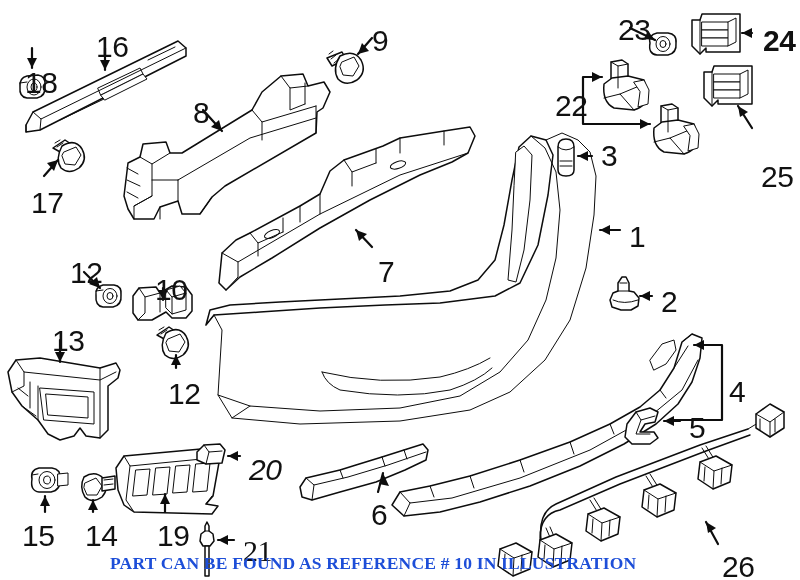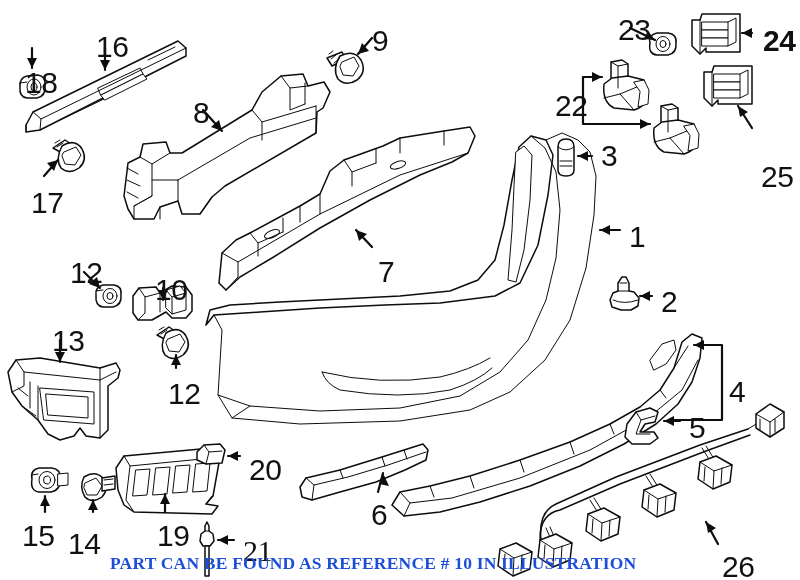--- a/index.html
+++ b/index.html
@@ -466,27 +466,27 @@
   <div class="callout" style="left:729px; top:377px;">4</div>
   <div class="callout" style="left:689px; top:413px;">5</div>
   <div class="callout" style="left:371px; top:500px;">6</div>
   <div class="callout" style="left:378px; top:257px;">7</div>
   <div class="callout" style="left:193px; top:98px;">8</div>
   <div class="callout" style="left:372px; top:26px;">9</div>
   <div class="callout" style="left:155px; top:275px;">10</div>
   <div class="callout" style="left:168px; top:379px;">12</div>
   <div class="callout" style="left:70px;  top:258px;">12</div>
   <div class="callout" style="left:52px;  top:326px;">13</div>
-  <div class="callout" style="left:68px;  top:521px;margin-top:8px;">14</div>
+  <div class="callout" style="left:85px;  top:521px;">14</div>
   <div class="callout" style="left:22px;  top:521px;">15</div>
   <div class="callout" style="left:96px;  top:32px;">16</div>
   <div class="callout" style="left:31px;  top:188px;">17</div>
   <div class="callout" style="left:25px;  top:32px;margin-top:36px;">18</div>
   <div class="callout" style="left:157px; top:521px;">19</div>
-  <div class="callout" style="left:249px; top:455px;">20</div>
+  <div class="callout" style="left:249px; top:455px;font-style:italic;">20</div>
   <div class="callout" style="left:243px; top:536px;font-family:Liberation Serif, serif;">21</div>
   <div class="callout" style="left:555px; top:91px;">22</div>
   <div class="callout" style="left:618px; top:15px;">23</div>
   <div class="callout" style="left:763px; top:26px;font-weight:bold;">24</div>
   <div class="callout" style="left:761px; top:134px;margin-top:28px;">25</div>
   <div class="callout" style="left:722px; top:552px;">26</div>
 
   <div id="footnote">PART CAN BE FOUND AS REFERENCE # 10 IN ILLUSTRATION</div>
 
 </div>

